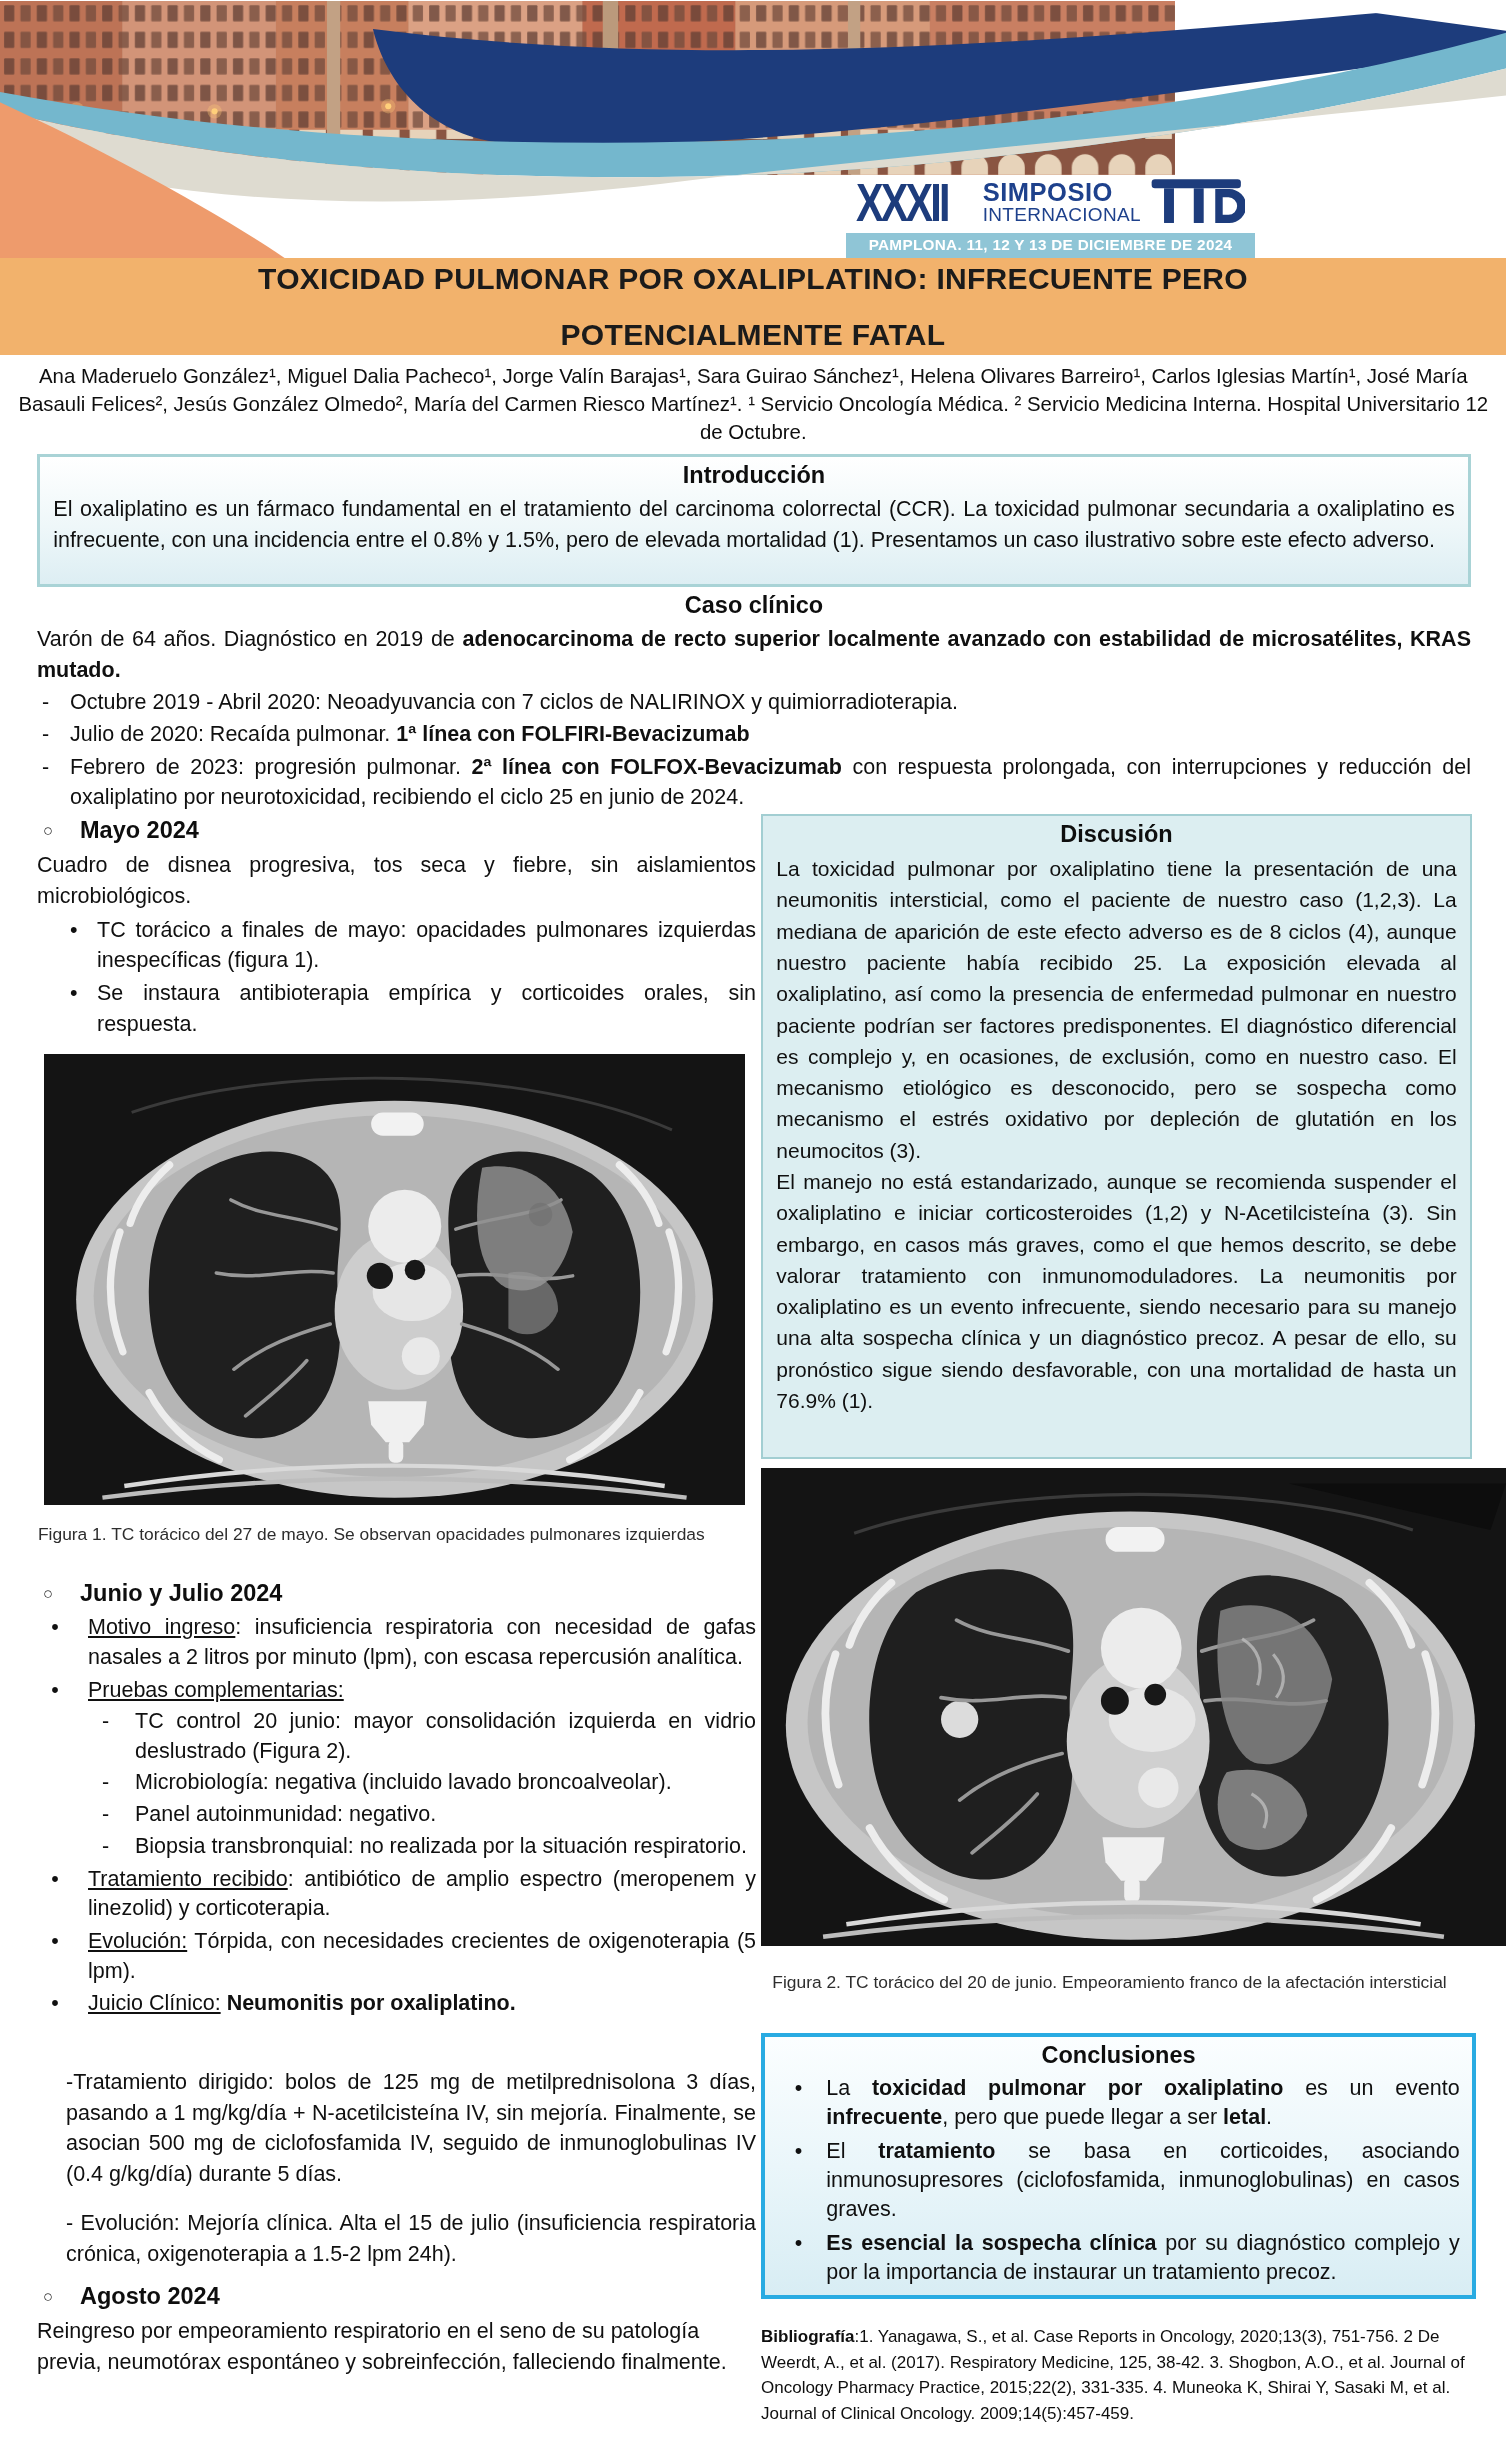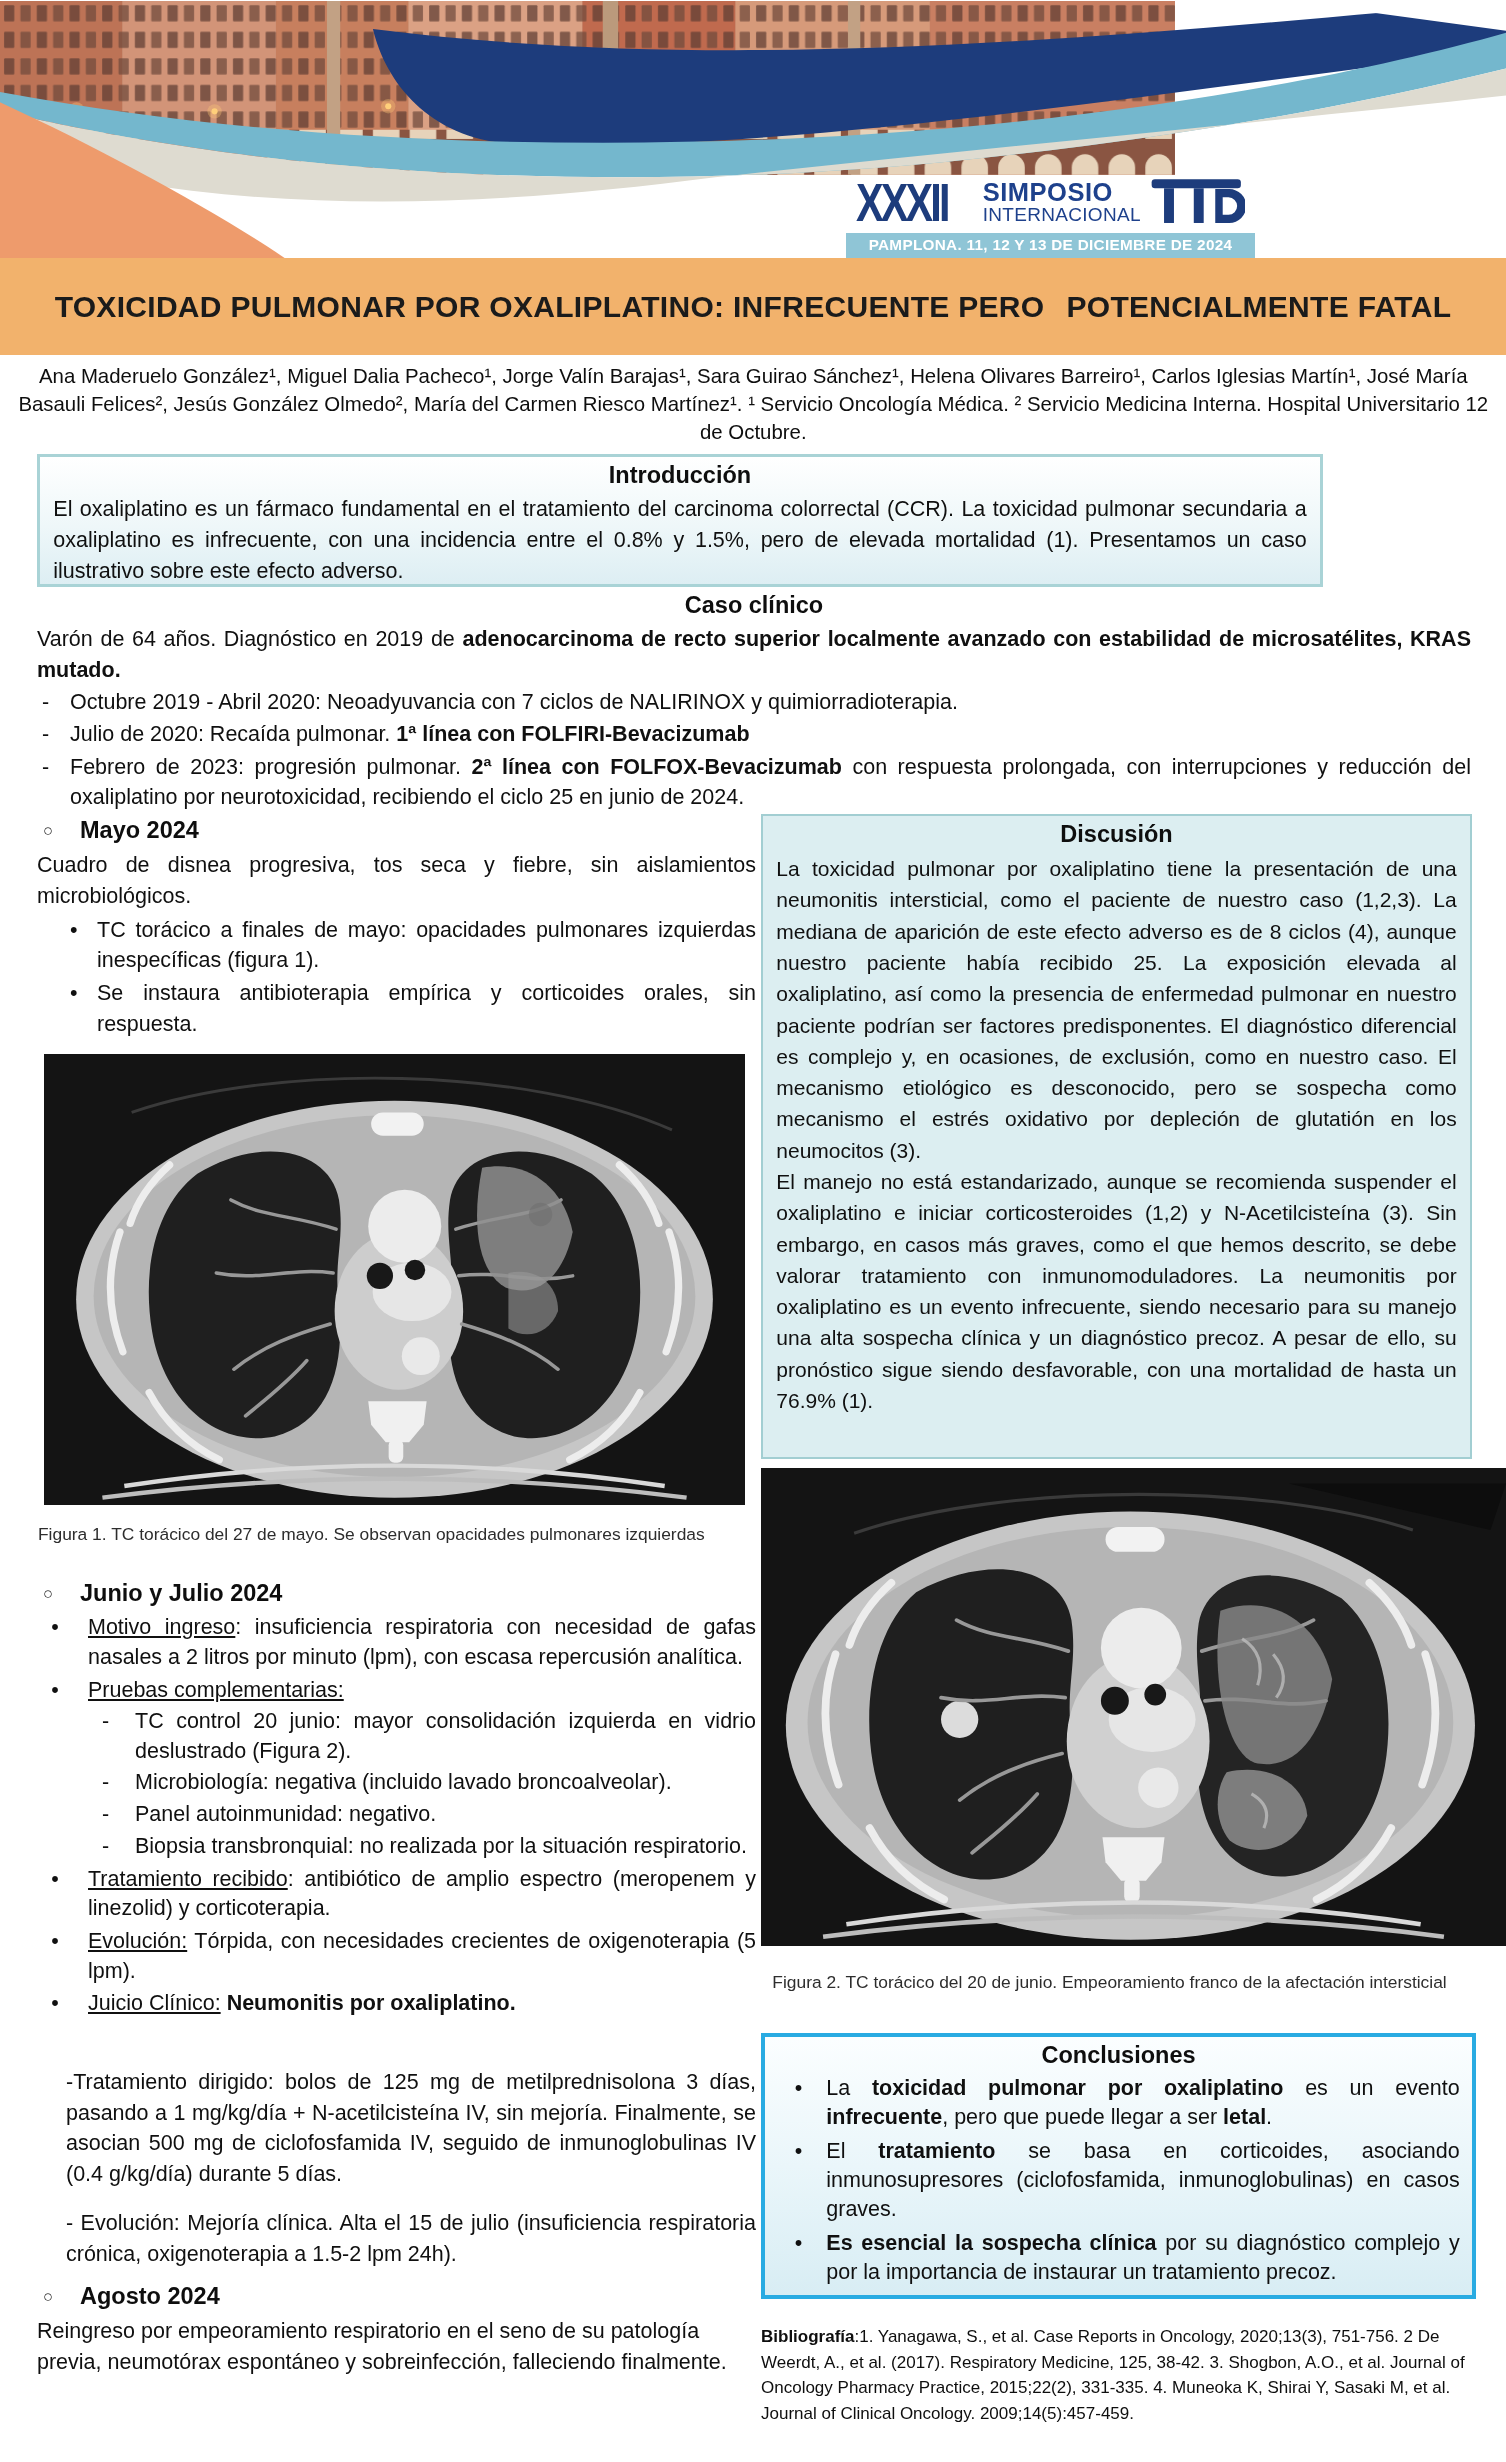--- a/index.html
+++ b/index.html
@@ -11,27 +11,27 @@
   .header-art{position:absolute;left:0;top:1px;width:1506px;height:258px;}
   .logo-block{position:absolute;left:846px;top:169px;width:409px;z-index:5;}
   .logo-row{display:flex;align-items:flex-end;justify-content:center;gap:9.2px;height:57px;}
   .xxxii{font-size:53px;font-weight:800;color:#1d3c7c;letter-spacing:-3.6px;line-height:.88;transform:scaleX(.78);transform-origin:left bottom;}
   .simposio-col{display:flex;flex-direction:column;color:#1e418c;line-height:1.04;padding-bottom:2px;}
   .simposio-1{font-size:25.5px;font-weight:600;letter-spacing:0.5px;}
   .simposio-2{font-size:19px;font-weight:500;letter-spacing:0.3px;}
   .ttd-wrap{width:95px;height:51px;flex:0 0 auto;}
   .pamplona{margin-top:6.1px;height:24.5px;background:#8fc5d6;color:#ffffff;font-weight:700;font-size:15.3px;display:flex;align-items:center;justify-content:center;letter-spacing:0.3px;}
   
-  .title-band{position:absolute;left:0;top:258px;width:1506px;height:97px;background:#f2b26c;display:flex;align-items:center;justify-content:center;gap:22px;z-index:2;}
+  .title-band{position:absolute;left:0;top:258px;width:1506px;height:97px;background:#f2b26c;display:flex;flex-direction:column;align-items:center;justify-content:center;gap:22px;z-index:2;}
   .title-line{font-size:30px;font-weight:700;color:#1b1b1b;letter-spacing:0.3px;}
   
   .authors{position:absolute;left:15.3px;top:363px;width:1476px;text-align:center;font-size:20.4px;line-height:1.36;color:#0e0e0e;}
   
   .section-heading{text-align:center;font-size:23.5px;font-weight:700;color:#0e0e0e;margin:1px 0 5.1px 0;}
-  .intro-box{position:absolute;left:37px;top:454px;width:1286px;height:133px;box-sizing:border-box;
+  .intro-box{position:absolute;left:37px;top:454px;width:1434px;height:133px;box-sizing:border-box;
     border:3.6px solid #a9d3d6;background:linear-gradient(180deg,#ffffff 0%,#eef7f9 55%,#ddeef3 100%);padding:4.1px 13.3px;}
   .body-text{font-size:21.5px;line-height:1.43;text-align:justify;}
   .caso{position:absolute;left:37px;top:591px;width:1434px;}
   .dash-bullet{position:relative;padding-left:33px;font-size:21.5px;line-height:1.43;text-align:justify;margin-top:1.5px;}
   .dash-bullet>.marker{position:absolute;left:5.1px;top:0;}
   
   .mayo{position:absolute;left:37px;top:817px;width:719px;}
   .month-heading{position:relative;font-size:23.5px;font-weight:700;padding-left:43px;margin-bottom:6.1px;color:#0e0e0e;}
   .month-heading .omark{position:absolute;left:6.1px;top:4.1px;font-size:16.4px;font-weight:400;color:#333;}
   .dot-bullet{position:relative;padding-left:60px;font-size:21.5px;line-height:1.41;text-align:justify;margin-top:3.1px;}

